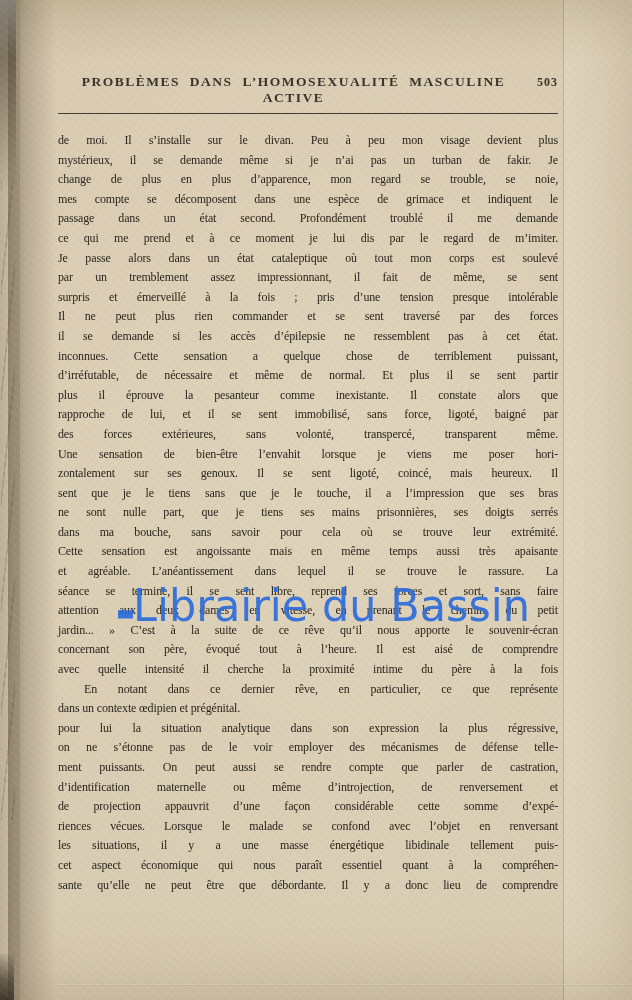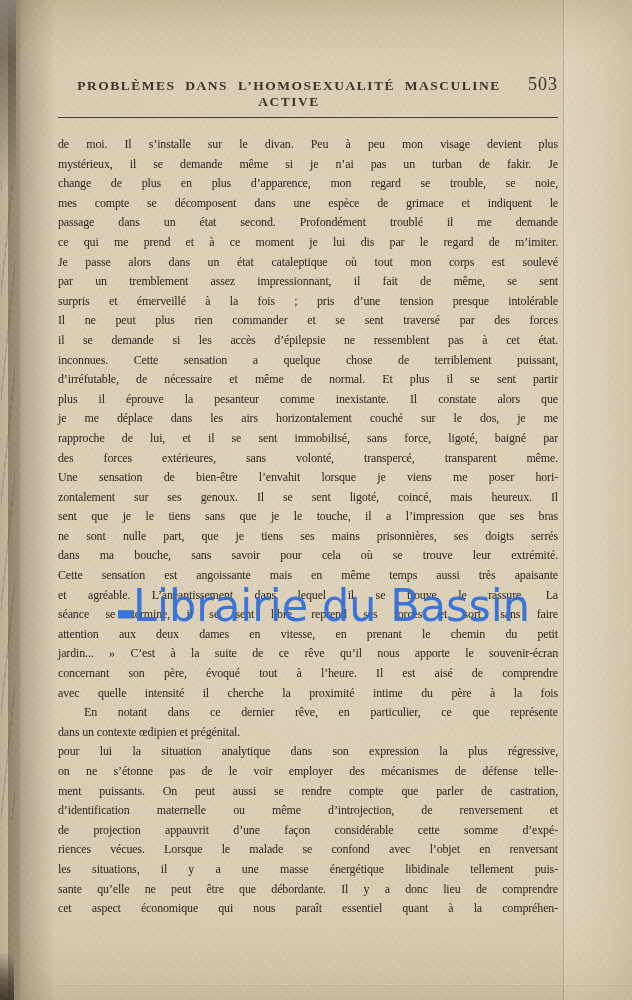--- a/index.html
+++ b/index.html
@@ -58,21 +58,21 @@
   .page-header{
     display:flex;align-items:baseline;
     border-bottom:1.5px solid #433c30;
     padding-bottom:7px;color:#3a342a;
   }
   .page-header .title{
     flex:1;text-align:center;font-size:13.5px;letter-spacing:1.5px;word-spacing:5px;
     font-weight:600;
   }
   .page-header .pagenum{
-    font-size:18px;letter-spacing:1px;margin-left:8px;font-weight:400;
+    font-size:12px;letter-spacing:1px;margin-left:8px;font-weight:700;
   }
   .body-text{
     margin-top:17px;font-size:12px;line-height:19.6px;letter-spacing:-0.15px;
     color:#2c261d;
   }
   .body-text .line{white-space:nowrap;overflow:visible;}
   .body-text .line.j{white-space:normal;text-align:justify;text-align-last:justify;}
   .body-text .line.indent{padding-left:26px;}
 
   
@@ -113,21 +113,20 @@
         <div class="line j">passage dans un état second. Profondément troublé il me demande</div>
         <div class="line j">ce qui me prend et à ce moment je lui dis par le regard de m’imiter.</div>
         <div class="line j">Je passe alors dans un état cataleptique où tout mon corps est soulevé</div>
         <div class="line j">par un tremblement assez impressionnant, il fait de même, se sent</div>
         <div class="line j">surpris et émerveillé à la fois ; pris d’une tension presque intolérable</div>
         <div class="line j">Il ne peut plus rien commander et se sent traversé par des forces</div>
         <div class="line j">il se demande si les accès d’épilepsie ne ressemblent pas à cet état.</div>
         <div class="line j">inconnues. Cette sensation a quelque chose de terriblement puissant,</div>
         <div class="line j">d’irréfutable, de nécessaire et même de normal. Et plus il se sent partir</div>
         <div class="line j">plus il éprouve la pesanteur comme inexistante. Il constate alors que</div>
-        <div class="line j">je me déplace dans les airs horizontalement couché sur le dos, je me</div>
         <div class="line j">rapproche de lui, et il se sent immobilisé, sans force, ligoté, baigné par</div>
         <div class="line j">des forces extérieures, sans volonté, transpercé, transparent même.</div>
         <div class="line j">Une sensation de bien-être l’envahit lorsque je viens me poser hori-</div>
         <div class="line j">zontalement sur ses genoux. Il se sent ligoté, coincé, mais heureux. Il</div>
         <div class="line j">sent que je le tiens sans que je le touche, il a l’impression que ses bras</div>
         <div class="line j">ne sont nulle part, que je tiens ses mains prisonnières, ses doigts serrés</div>
         <div class="line j">dans ma bouche, sans savoir pour cela où se trouve leur extrémité.</div>
         <div class="line j">Cette sensation est angoissante mais en même temps aussi très apaisante</div>
         <div class="line j">et agréable. L’anéantissement dans lequel il se trouve le rassure. La</div>
         <div class="line j">séance se termine, il se sent libre, reprend ses forces et sort, sans faire</div>
@@ -137,22 +136,22 @@
         <div class="line j">avec quelle intensité il cherche la proximité intime du père à la fois</div>
         <div class="line j indent">En notant dans ce dernier rêve, en particulier, ce que représente</div>
         <div class="line">dans un contexte œdipien et prégénital.</div>
         <div class="line j">pour lui la situation analytique dans son expression la plus régressive,</div>
         <div class="line j">on ne s’étonne pas de le voir employer des mécanismes de défense telle-</div>
         <div class="line j">ment puissants. On peut aussi se rendre compte que parler de castration,</div>
         <div class="line j">d’identification maternelle ou même d’introjection, de renversement et</div>
         <div class="line j">de projection appauvrit d’une façon considérable cette somme d’expé-</div>
         <div class="line j">riences vécues. Lorsque le malade se confond avec l’objet en renversant</div>
         <div class="line j">les situations, il y a une masse énergétique libidinale tellement puis-</div>
+        <div class="line j">cet aspect économique qui nous paraît essentiel quant à la compréhen-</div>
         <div class="line j">sante qu’elle ne peut être que débordante. Il y a donc lieu de comprendre</div>
-        <div class="line j">cet aspect économique qui nous paraît essentiel quant à la compréhen-</div>
       </div>
   </div>
 
   <div class="watermark" style="color: rgb(47, 110, 219);">
     <span class="dash"></span>
     <span>Librairie du Bassin</span>
   </div>
 
   <div class="vignette"></div>
 </div>

